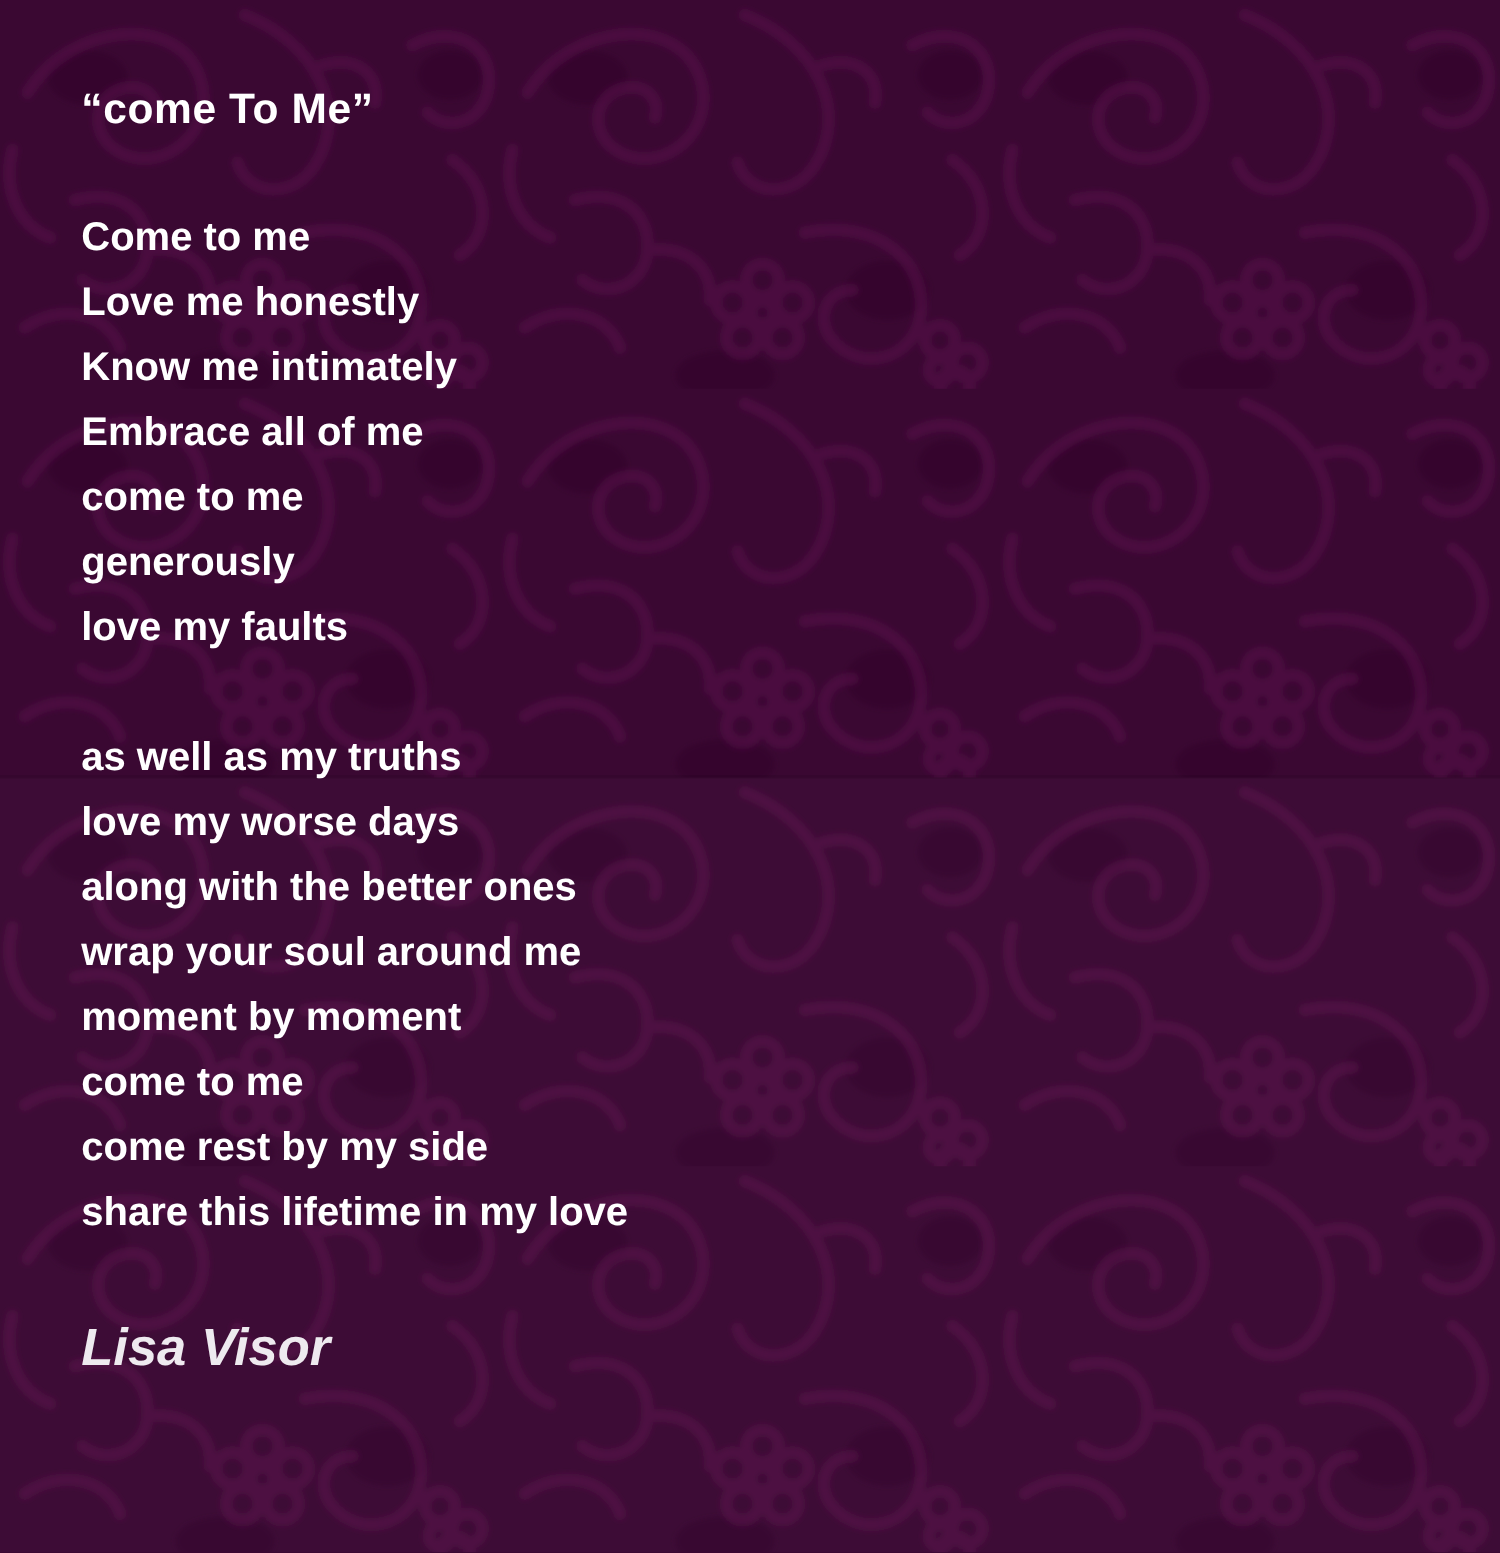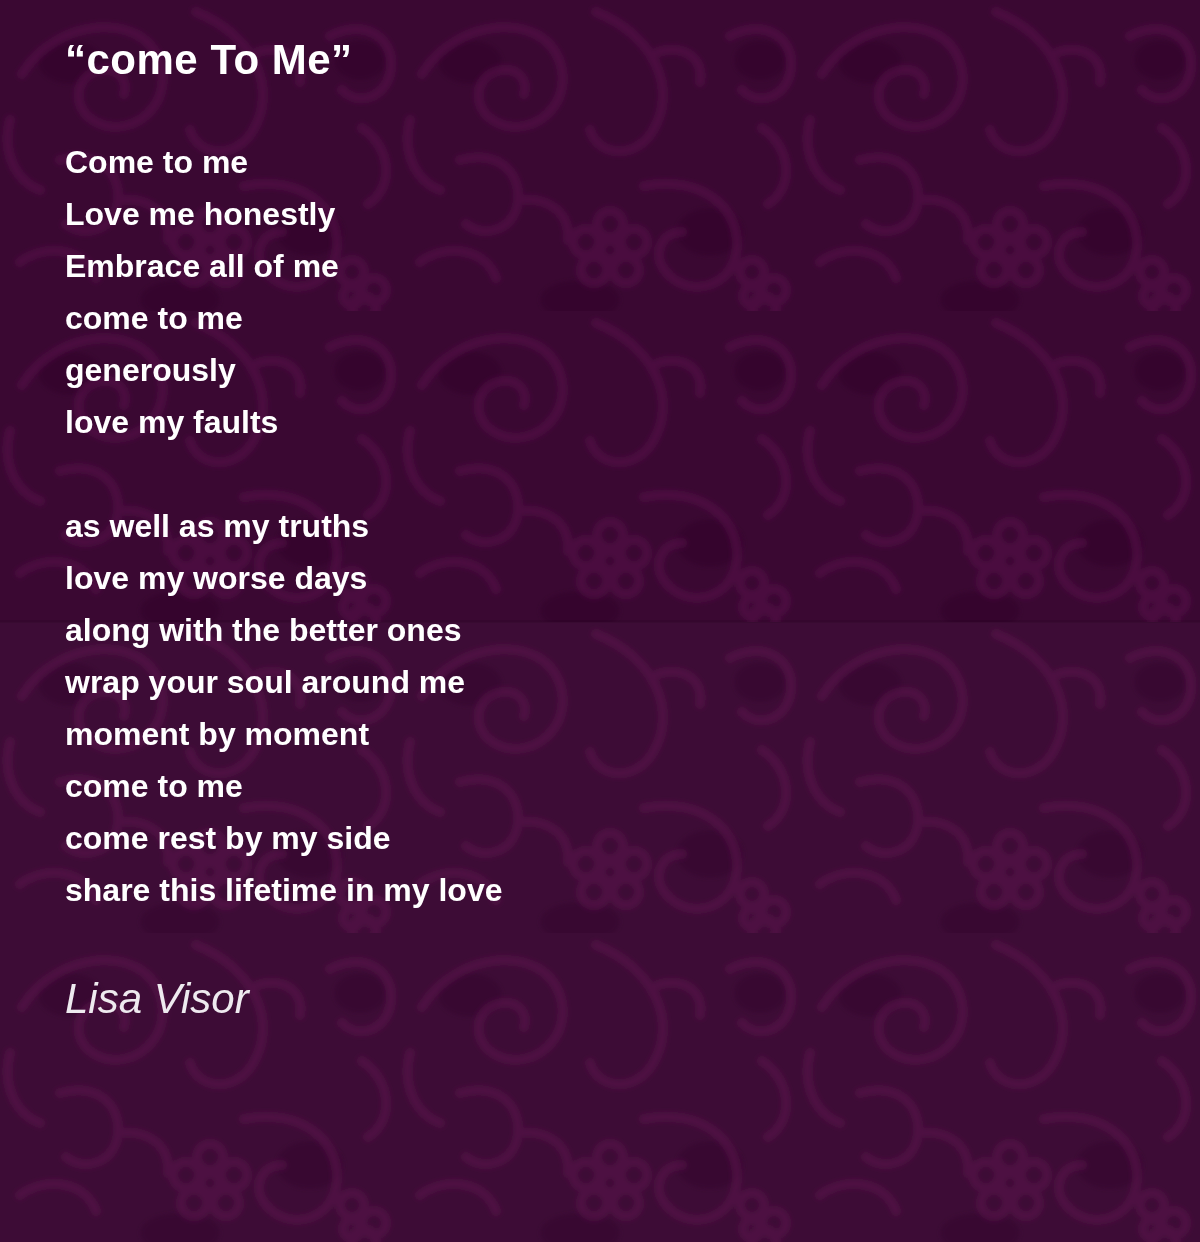--- a/index.html
+++ b/index.html
@@ -23,42 +23,42 @@
     display: block;
   }
   .content {
     position: absolute;
     left: 65px;
     top: 0;
     width: 1100px;
     color: #ffffff;
   }
   .title {
-    margin: 34px 0 0 0;
-    font-size: 42px;
+    margin: 61px 0 0 0;
+    font-size: 34px;
     font-weight: bold;
     line-height: 52px;
     letter-spacing: 0.5px;
   }
   .poem {
     margin-top: 50px;
   }
   .stanza + .stanza {
     margin-top: 52px;
   }
   .poem-line {
     font-size: 32px;
     font-weight: bold;
     line-height: 52px;
   }
   .author {
     margin-top: 57px;
     font-size: 42px;
     font-style: italic;
-    font-weight: normal;
+    font-weight: bold;
     line-height: 52px;
     color: #eeeaef;
   }
 </style>
 </head>
 <body style="background: rgb(58, 8, 50);">
 
 <svg class="bg" width="1200" height="1242" viewBox="0 0 1200 1242" xmlns="http://www.w3.org/2000/svg">
   <defs>
     <filter id="soft" x="-30%" y="-30%" width="160%" height="160%">
@@ -100,20 +100,21 @@
   <rect y="622" width="1200" height="620" fill="#ffffff" opacity="0.02"></rect>
   <rect y="620" width="1200" height="3" fill="#000000" opacity="0.08"></rect>
 </svg>
 
 <div class="content" style="color: rgb(255, 255, 255);">
   <h1 class="title">“come To Me”</h1>
   <div class="poem">
       <div class="stanza">
         <div class="poem-line">Come to me</div>
         <div class="poem-line">Love me honestly</div>
+        <div class="poem-line">Know me intimately</div>
         <div class="poem-line">Embrace all of me</div>
         <div class="poem-line">come to me</div>
         <div class="poem-line">generously</div>
         <div class="poem-line">love my faults</div>
       </div>
       <div class="stanza">
         <div class="poem-line">as well as my truths</div>
         <div class="poem-line">love my worse days</div>
         <div class="poem-line">along with the better ones</div>
         <div class="poem-line">wrap your soul around me</div>

